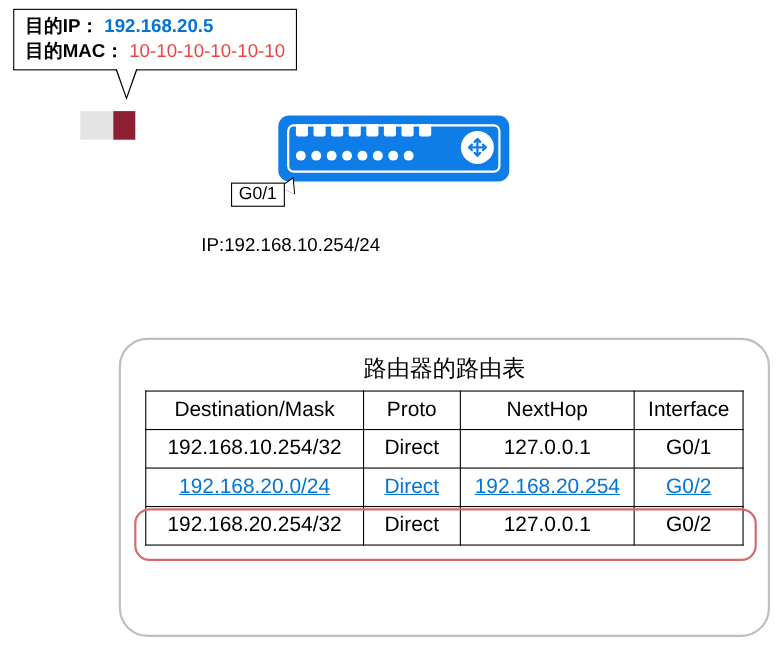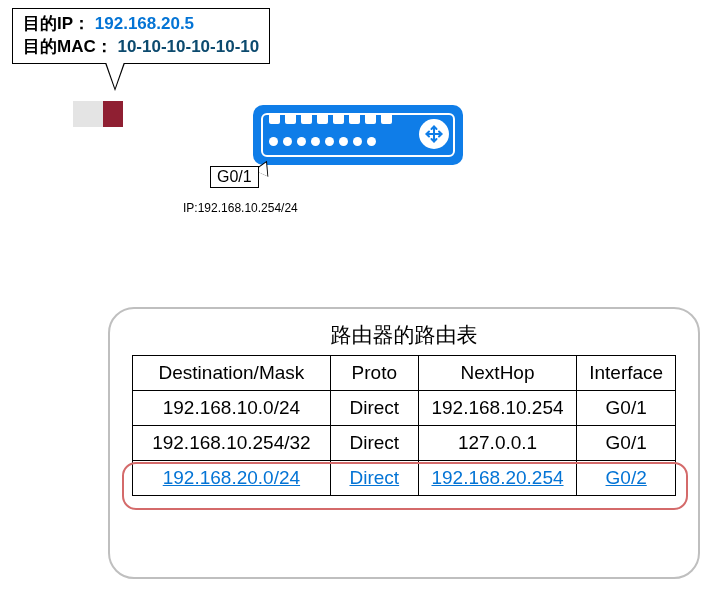--- a/index.html
+++ b/index.html
@@ -18,21 +18,21 @@
     top: 8px;
     border: 1px solid #000;
     background: #fff;
     padding: 4px 10px 4px 10px;
     font-size: 17px;
     line-height: 1.35;
   }
   .bubble .row { white-space: nowrap; }
   .bubble .lbl { color: #000; font-weight: bold; }
   .bubble .ip { color: #0474d5; font-weight: bold; }
-  .bubble .mac { color: #0c4a6e; font-weight: bold; }
+  .bubble .mac { color: #ef4444; font-weight: normal; }
   .bubble-tail {
     position: absolute;
     left: 105px;
     top: 63px;
     width: 0; height: 0;
     border-left: 10px solid transparent;
     border-right: 10px solid transparent;
     border-top: 28px solid #000;
   }
   .bubble-tail::after {
@@ -121,22 +121,22 @@
     left: -7px; top: 2px;
     width: 0; height: 0;
     border-left: 7px solid transparent;
     border-right: 7px solid transparent;
     border-bottom: 12px solid #fff;
   }
 
   .iface-info {
     position: absolute;
     left: 183px;
-    top: 200px;
-    font-size: 12px;
+    top: 212px;
+    font-size: 17px;
     line-height: 1.35;
   }
 
   .rtable-wrap {
     position: absolute;
     left: 108px;
     top: 307px;
     width: 592px;
     height: 272px;
     border: 2px solid #bfbfbf;
@@ -252,33 +252,33 @@
     <thead>
       <tr>
         <th>Destination/Mask</th>
         <th>Proto</th>
         <th>NextHop</th>
         <th>Interface</th>
       </tr>
     </thead>
     <tbody id="rt-body">
         <tr>
-          <td>192.168.10.0/24</td>
-          <td>Direct</td>
-          <td>192.168.10.254</td>
-          <td>G0/1</td>
-        </tr>
-        <tr>
           <td>192.168.10.254/32</td>
           <td>Direct</td>
           <td>127.0.0.1</td>
           <td>G0/1</td>
         </tr>
         <tr class="hl">
           <td>192.168.20.0/24</td>
           <td>Direct</td>
           <td>192.168.20.254</td>
           <td>G0/2</td>
         </tr>
+        <tr>
+          <td>192.168.20.254/32</td>
+          <td>Direct</td>
+          <td>127.0.0.1</td>
+          <td>G0/2</td>
+        </tr>
       </tbody>
   </table>
 </div>
 <div class="ring"></div>
 
 </body></html>

